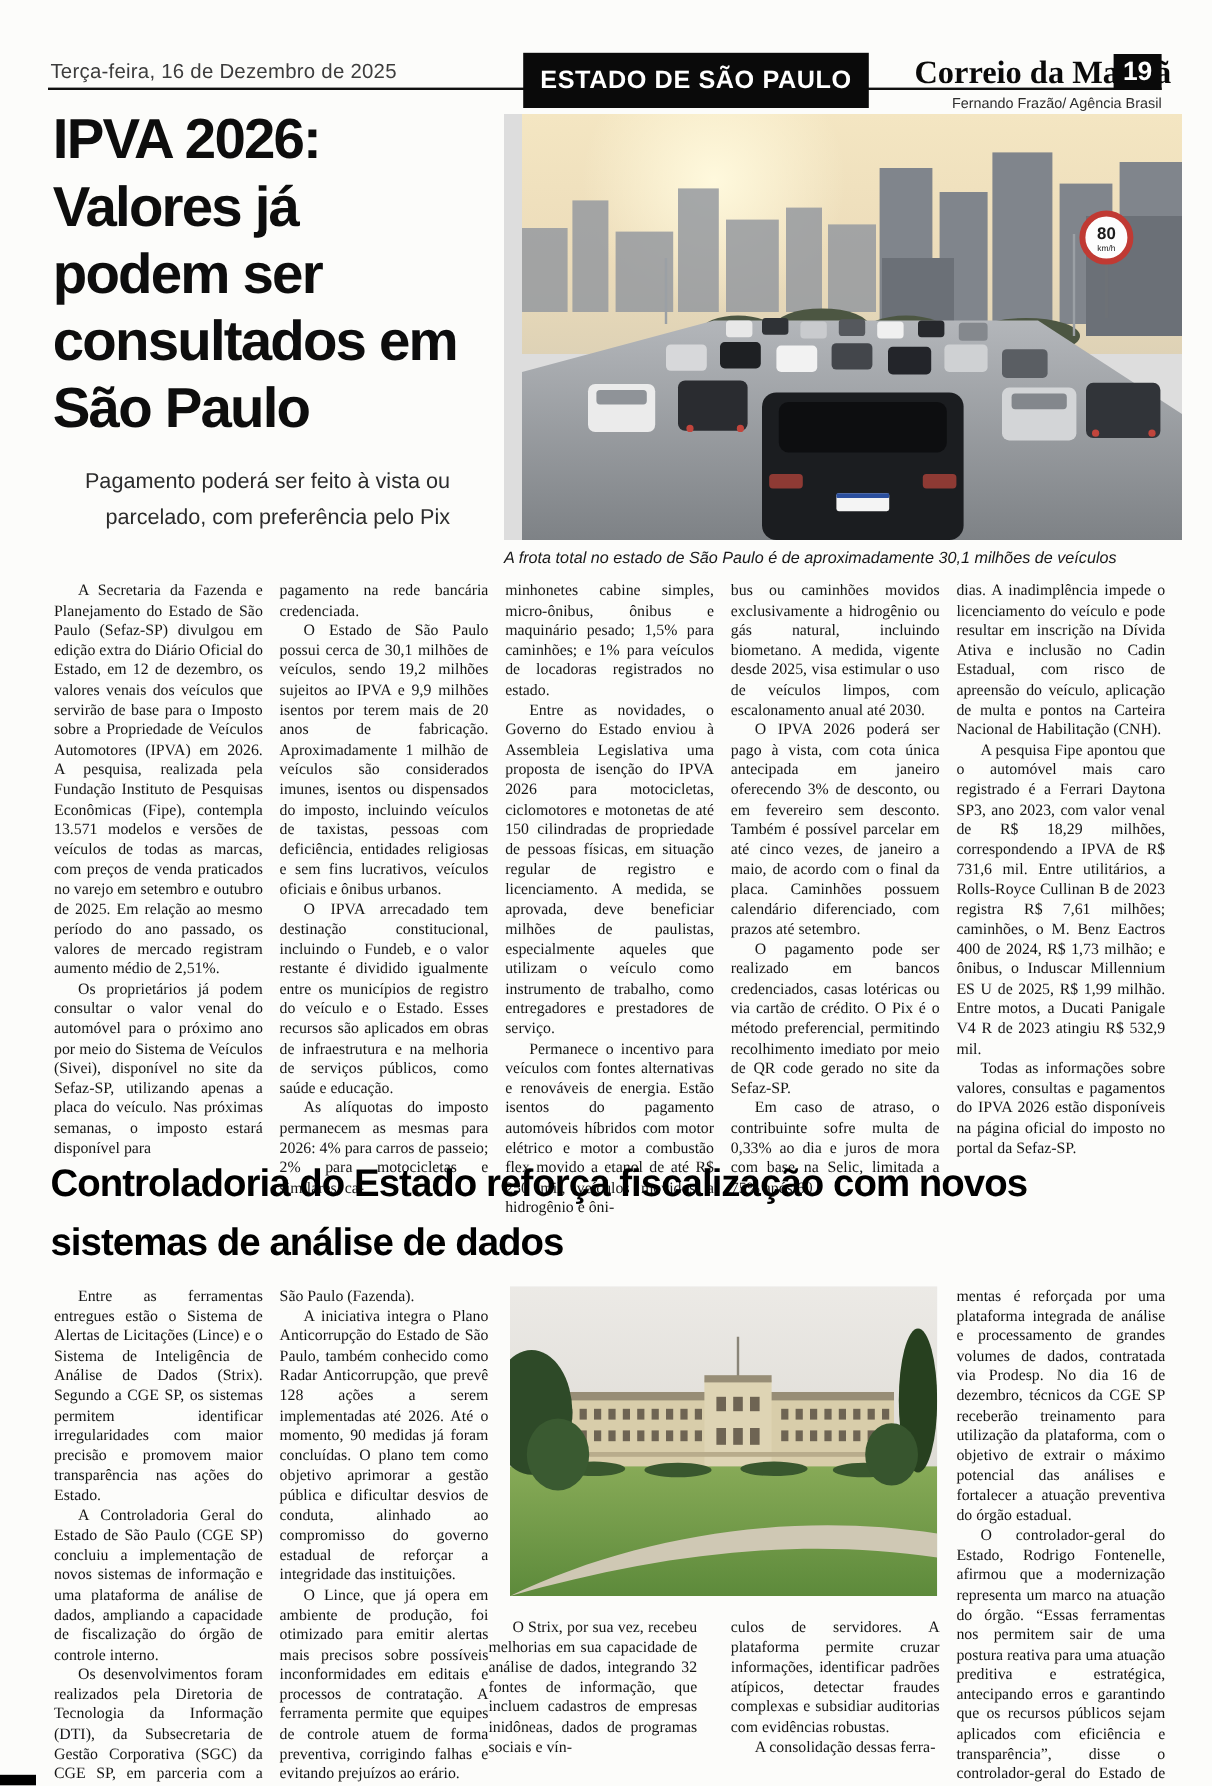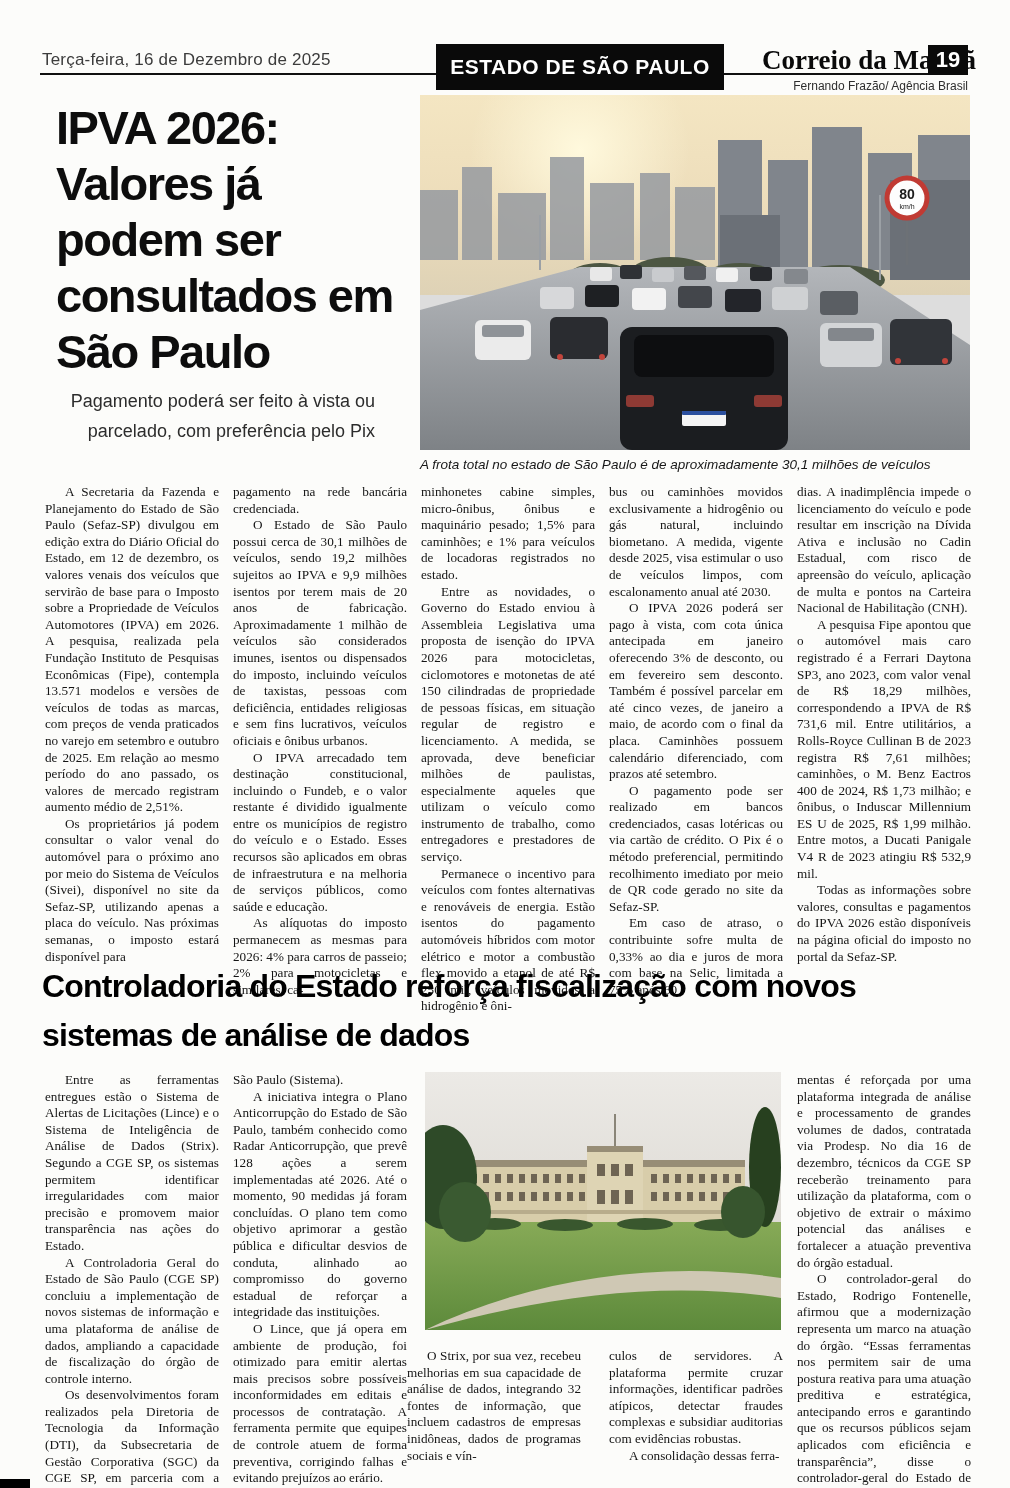--- a/index.html
+++ b/index.html
@@ -14,21 +14,21 @@
   .section-box{left:436px;top:44px;width:288px;height:46px;background:#0a0a0a;color:#fff;
     display:flex;align-items:center;justify-content:center;font-weight:700;font-size:21px;letter-spacing:.5px;}
   .masthead{left:762px;top:45px;font-family:"Liberation Serif",serif;font-weight:700;font-size:27px;color:#0a0a0a;}
   .pageno-box{left:928px;top:45px;width:40px;height:30px;background:#0a0a0a;color:#fff;
     display:flex;align-items:center;justify-content:center;font-weight:700;font-size:22px;}
   .credit{left:568px;top:79px;width:400px;text-align:right;font-size:12px;color:#2e2e2e;}
   
   .headline1{left:44px;top:88px;width:352px;font-size:47px;line-height:56px;font-weight:700;
     letter-spacing:-1.5px;color:#0d0d0d;}
   .subhead1{left:45px;top:386px;width:330px;font-size:18px;line-height:30px;color:#2c2c2c;text-align:right;}
-  .photo1{left:420px;top:95px;width:550px;height:355px;background:#ddd;}
+  .photo1{left:420px;top:95px;width:550px;height:355px;background:#ddd;padding-left:15px;}
   .caption1{left:420px;top:457px;width:550px;font-size:13.5px;font-style:italic;color:#181818;}
   
   .col{position:absolute;width:174px;font-family:"Liberation Serif",serif;font-size:13.2px;
     line-height:16.6px;text-align:justify;color:#141414;}
   .para{margin:0;}
   .ind{text-indent:20px;}
   
   .headline2{left:42px;top:962px;width:940px;font-size:32px;line-height:49px;font-weight:600;
     letter-spacing:-.8px;color:#000000;}
   .photo2{left:425px;top:1072px;width:356px;height:258px;background:#eee;}
@@ -37,21 +37,21 @@
 </head>
 <body>
 
 <div class="abs dateline">Terça-feira, 16 de Dezembro de 2025</div>
 <div class="abs header-rule"></div>
 <div class="abs section-box">ESTADO DE SÃO PAULO</div>
 <div class="abs masthead">Correio da Manhã</div>
 <div class="abs pageno-box">19</div>
 <div class="abs credit">Fernando Frazão/ Agência Brasil</div>
 
-<h1 class="abs headline1" style="margin:12px;">IPVA 2026: Valores já podem ser consultados em São Paulo</h1>
+<h1 class="abs headline1" style="margin:0;">IPVA 2026: Valores já podem ser consultados em São Paulo</h1>
 <div class="abs subhead1">Pagamento poderá ser feito à vista ou parcelado, com preferência pelo Pix</div>
 
 <div class="abs photo1">
   <svg width="550" height="355" viewBox="0 0 550 355">
     <defs>
       <linearGradient id="sky1" x1="0" y1="0" x2="0" y2="1">
         <stop offset="0" stop-color="#f4e6c2"></stop>
           <stop offset=".6" stop-color="#ecdcba"></stop>
           <stop offset="1" stop-color="#ded2b6"></stop>
       </linearGradient>
@@ -257,21 +257,21 @@
     </g>
   </svg>
 </div>
 
 <div class="col" style="left:45px;top:1072px;">
     <p class="para ind">Entre as ferramentas entregues estão o Sistema de Alertas de Licitações (Lince) e o Sistema de Inteligência de Análise de Dados (Strix). Segundo a CGE SP, os sistemas permitem identificar irregularidades com maior precisão e promovem maior transparência nas ações do Estado.</p>
     <p class="para ind">A Controladoria Geral do Estado de São Paulo (CGE SP) concluiu a implementação de novos sistemas de informação e uma plataforma de análise de dados, ampliando a capacidade de fiscalização do órgão de controle interno.</p>
     <p class="para ind">Os desenvolvimentos foram realizados pela Diretoria de Tecnologia da Informação (DTI), da Subsecretaria de Gestão Corporativa (SGC) da CGE SP, em parceria com a Companhia de Processamento de Dados do Estado de</p>
   </div>
 <div class="col" style="left:233px;top:1072px;">
-    <p class="para">São Paulo (Sistema).</p>
+    <p class="para">São Paulo (Fazenda).</p>
     <p class="para ind">A iniciativa integra o Plano Anticorrupção do Estado de São Paulo, também conhecido como Radar Anticorrupção, que prevê 128 ações a serem implementadas até 2026. Até o momento, 90 medidas já foram concluídas. O plano tem como objetivo aprimorar a gestão pública e dificultar desvios de conduta, alinhado ao compromisso do governo estadual de reforçar a integridade das instituições.</p>
     <p class="para ind">O Lince, que já opera em ambiente de produção, foi otimizado para emitir alertas mais precisos sobre possíveis inconformidades em editais e processos de contratação. A ferramenta permite que equipes de controle atuem de forma preventiva, corrigindo falhas e evitando prejuízos ao erário.</p>
   </div>
 <div class="col" style="left:407px;top:1348px;">
     <p class="para ind">O Strix, por sua vez, recebeu melhorias em sua capacidade de análise de dados, integrando 32 fontes de informação, que incluem cadastros de empresas inidôneas, dados de programas sociais e vín-</p>
   </div>
 <div class="col" style="left:609px;top:1348px;">
     <p class="para">culos de servidores. A plataforma permite cruzar informações, identificar padrões atípicos, detectar fraudes complexas e subsidiar auditorias com evidências robustas.</p>
     <p class="para ind">A consolidação dessas ferra-</p>
   </div>

